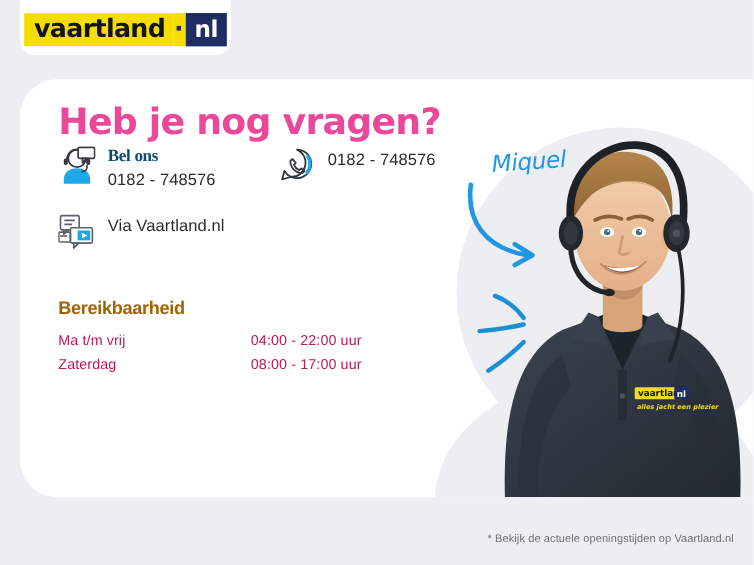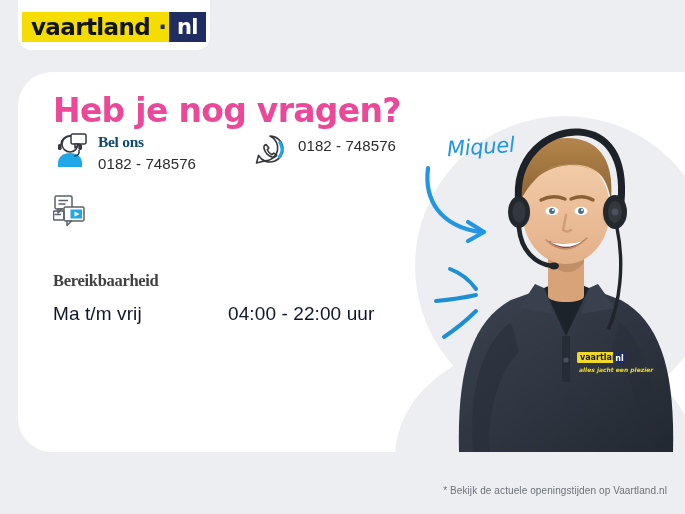--- a/index.html
+++ b/index.html
@@ -89,27 +89,27 @@
     letter-spacing:-0.3px;white-space:nowrap;
   }
   .contact-sub{
     font-size:15px;color:#2b2b2b;margin-top:4px;white-space:nowrap;
     letter-spacing:0.1px;
   }
 
   
   .hours-wrap{margin-top:22px;}
   .hours-title{
-    font-family:Liberation Serif, serif;
-    font-size:16.5px;font-weight:700;color:#404040;margin-bottom:12px;
+    font-family:Liberation Sans, sans-serif;
+    font-size:16.5px;font-weight:700;color:#a16207;margin-bottom:12px;
     letter-spacing:-0.3px;
   }
   table.hours{border-collapse:collapse;}
   table.hours td{
-    font-size:19px;color:#0f172a;padding:0 0 6px 0;
+    font-size:13px;color:#be185d;padding:0 0 6px 0;
     letter-spacing:0.1px;white-space:nowrap;
   }
   table.hours td.day{width:175px;}
 
   
   .footnote{
     position:absolute;right:18px;bottom:18px;
     font-size:10px;color:#6d7078;
     letter-spacing:0.1px;z-index:7;
   }
@@ -286,33 +286,38 @@
               <line x1="5.5" y1="11" x2="12.5" y2="11" stroke="#5b6168" stroke-width="1.5"></line>
               <rect x="11" y="14" width="20" height="14" rx="1.4" fill="#ffffff" stroke="#5b6168" stroke-width="1.5"></rect>
               <path d="M14 28 l0 4.5 4.5 -4.5 Z" fill="#ffffff" stroke="#5b6168" stroke-width="1.5" stroke-linejoin="round"></path>
               <rect x="17.5" y="16.5" width="11.5" height="9" fill="#1fa8e8"></rect>
               <path d="M21.5 18.5 l5 2.6 -5 2.6 Z" fill="#ffffff"></path>
               <line x1="1.5" y1="21.5" x2="8" y2="21.5" stroke="#5b6168" stroke-width="1.4"></line>
               <rect x="0.5" y="18" width="10.5" height="9" rx="1.2" fill="none" stroke="#5b6168" stroke-width="1.5"></rect>
             </svg>
           </span>
           <span class="contact-txt">
+            <div class="contact-sub">Via Vaartland.nl</div>
           </span>
         </div>
 
       </div>
 
       <div class="hours-wrap">
         <div class="hours-title">Bereikbaarheid</div>
         <table class="hours">
           <tbody>
             <tr>
               <td class="day">Ma t/m vrij</td>
               <td class="time">04:00 - 22:00 uur</td>
             </tr>
+            <tr>
+              <td class="day">Zaterdag</td>
+              <td class="time">08:00 - 17:00 uur</td>
+            </tr>
           </tbody>
         </table>
       </div>
 
     </div>
   </div>
 
   <div class="logo-plate">
     <span class="logo">
       <span class="logo-word">vaartland</span>

